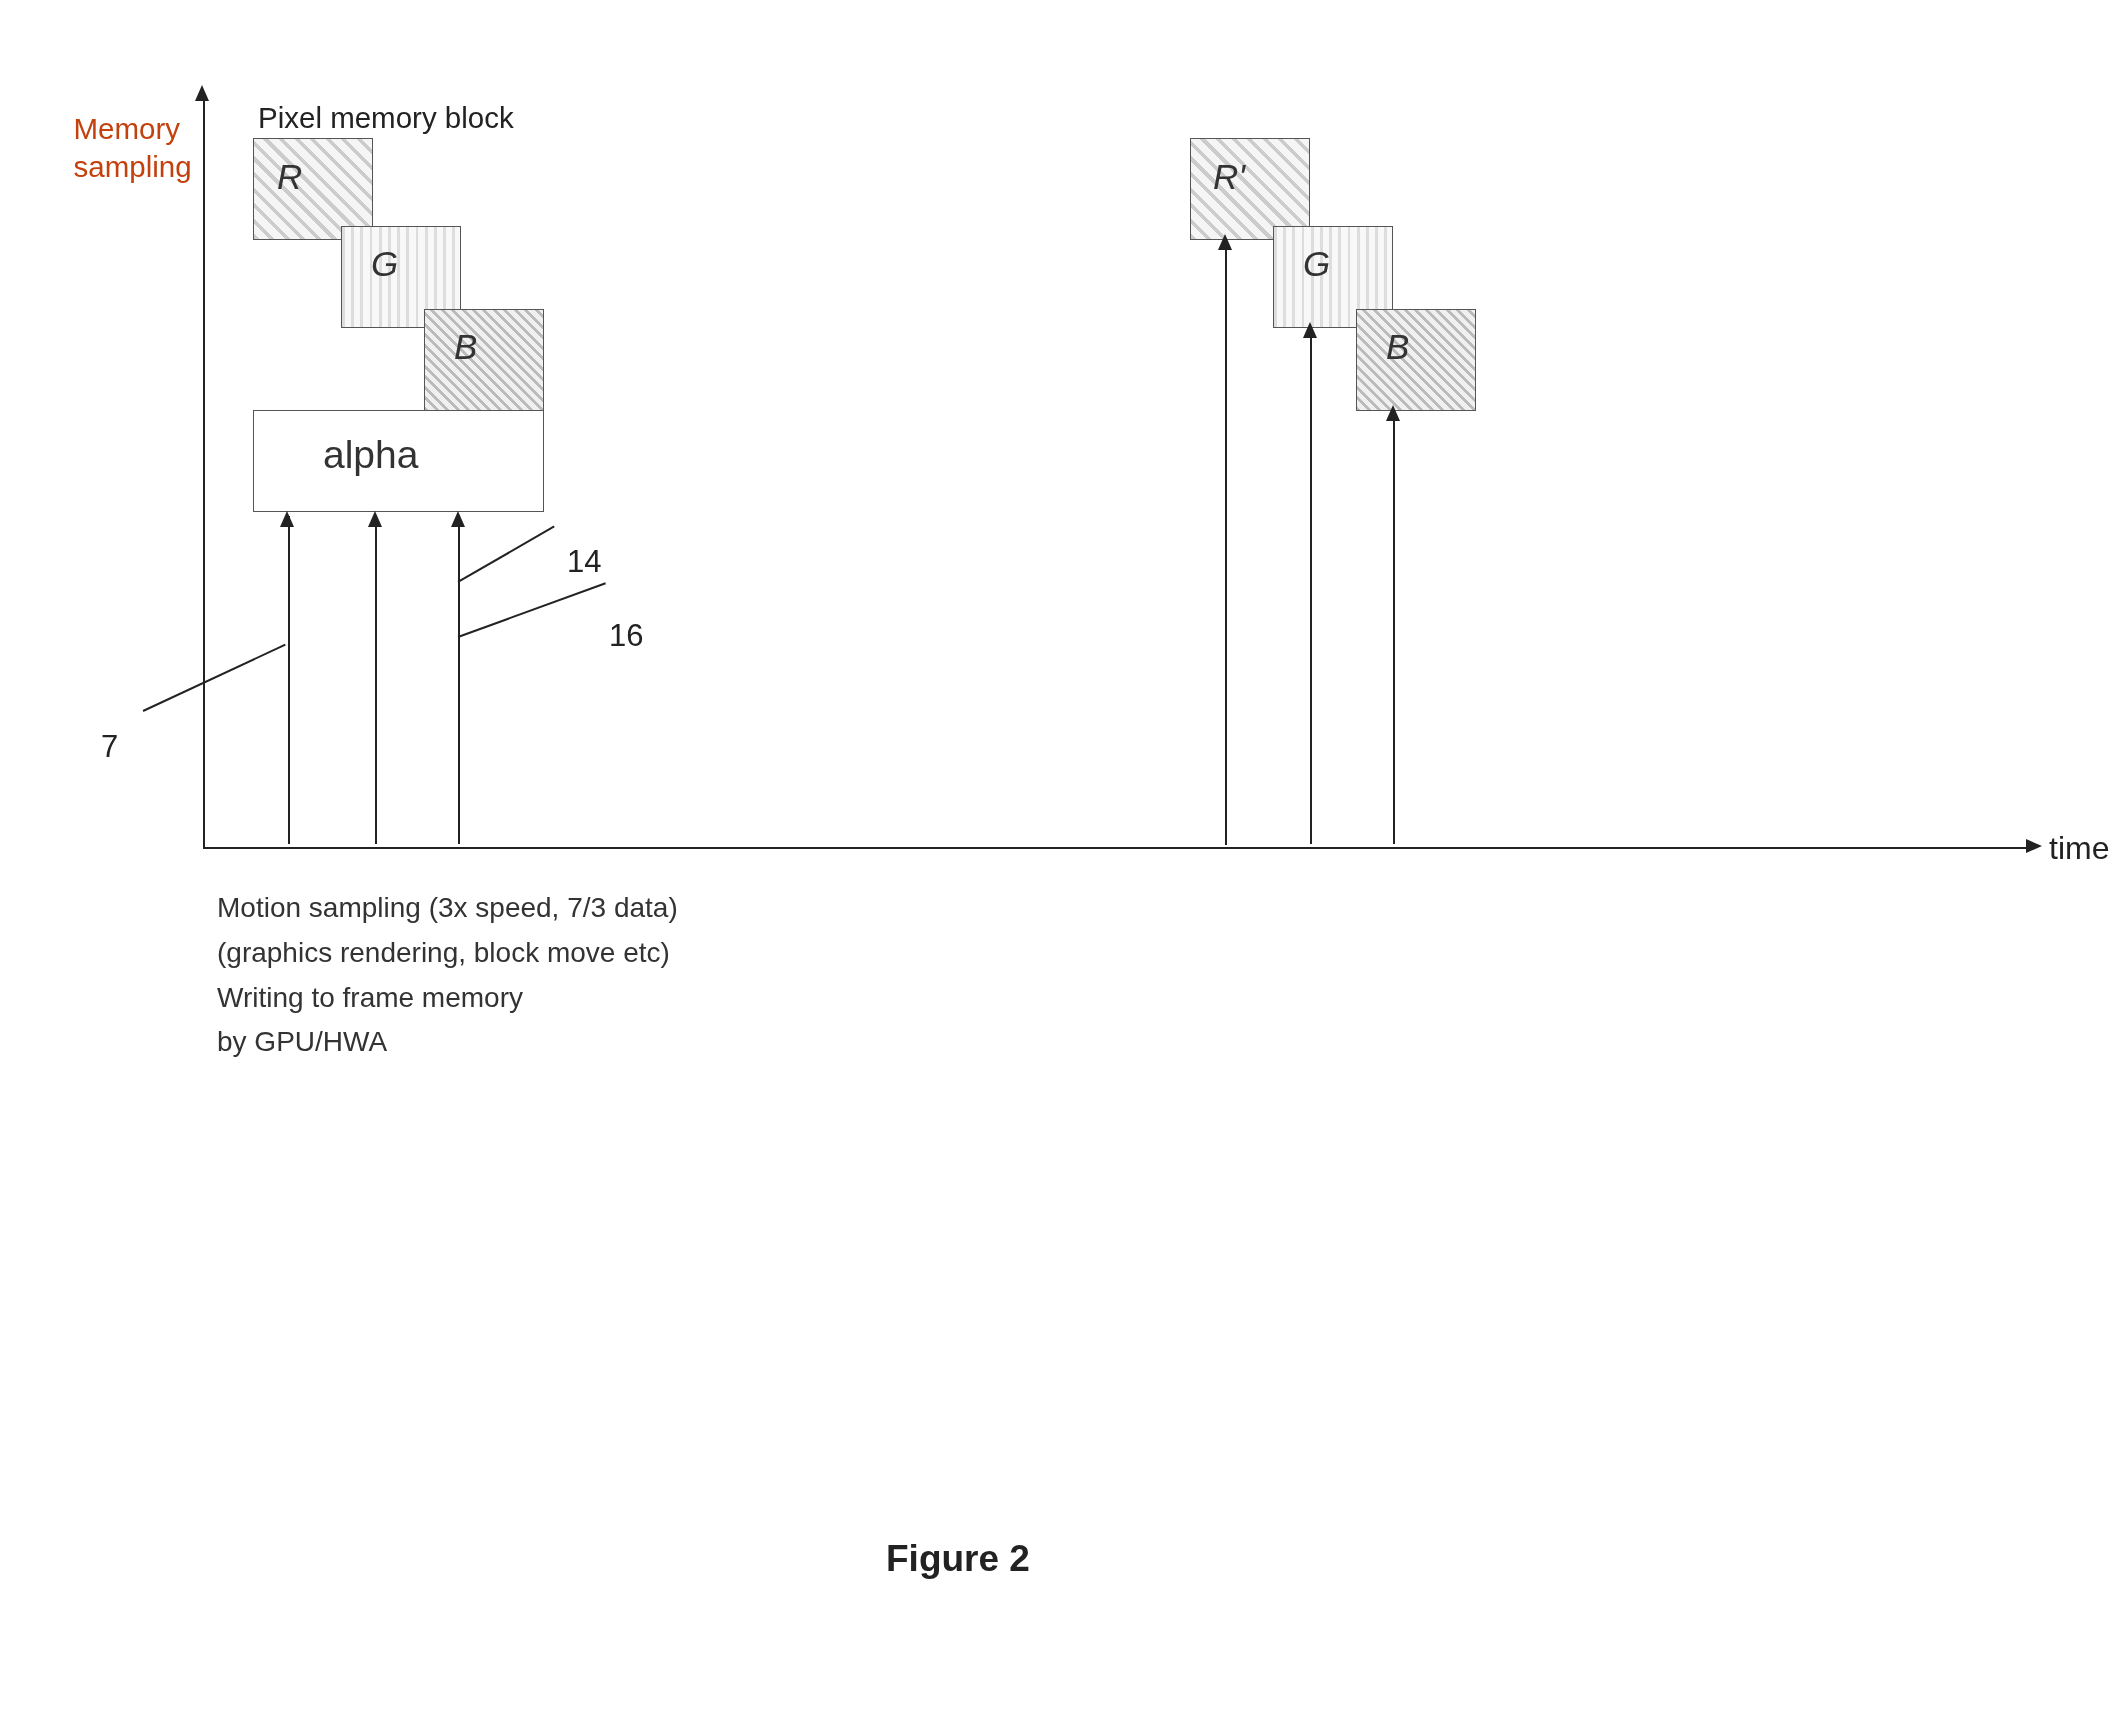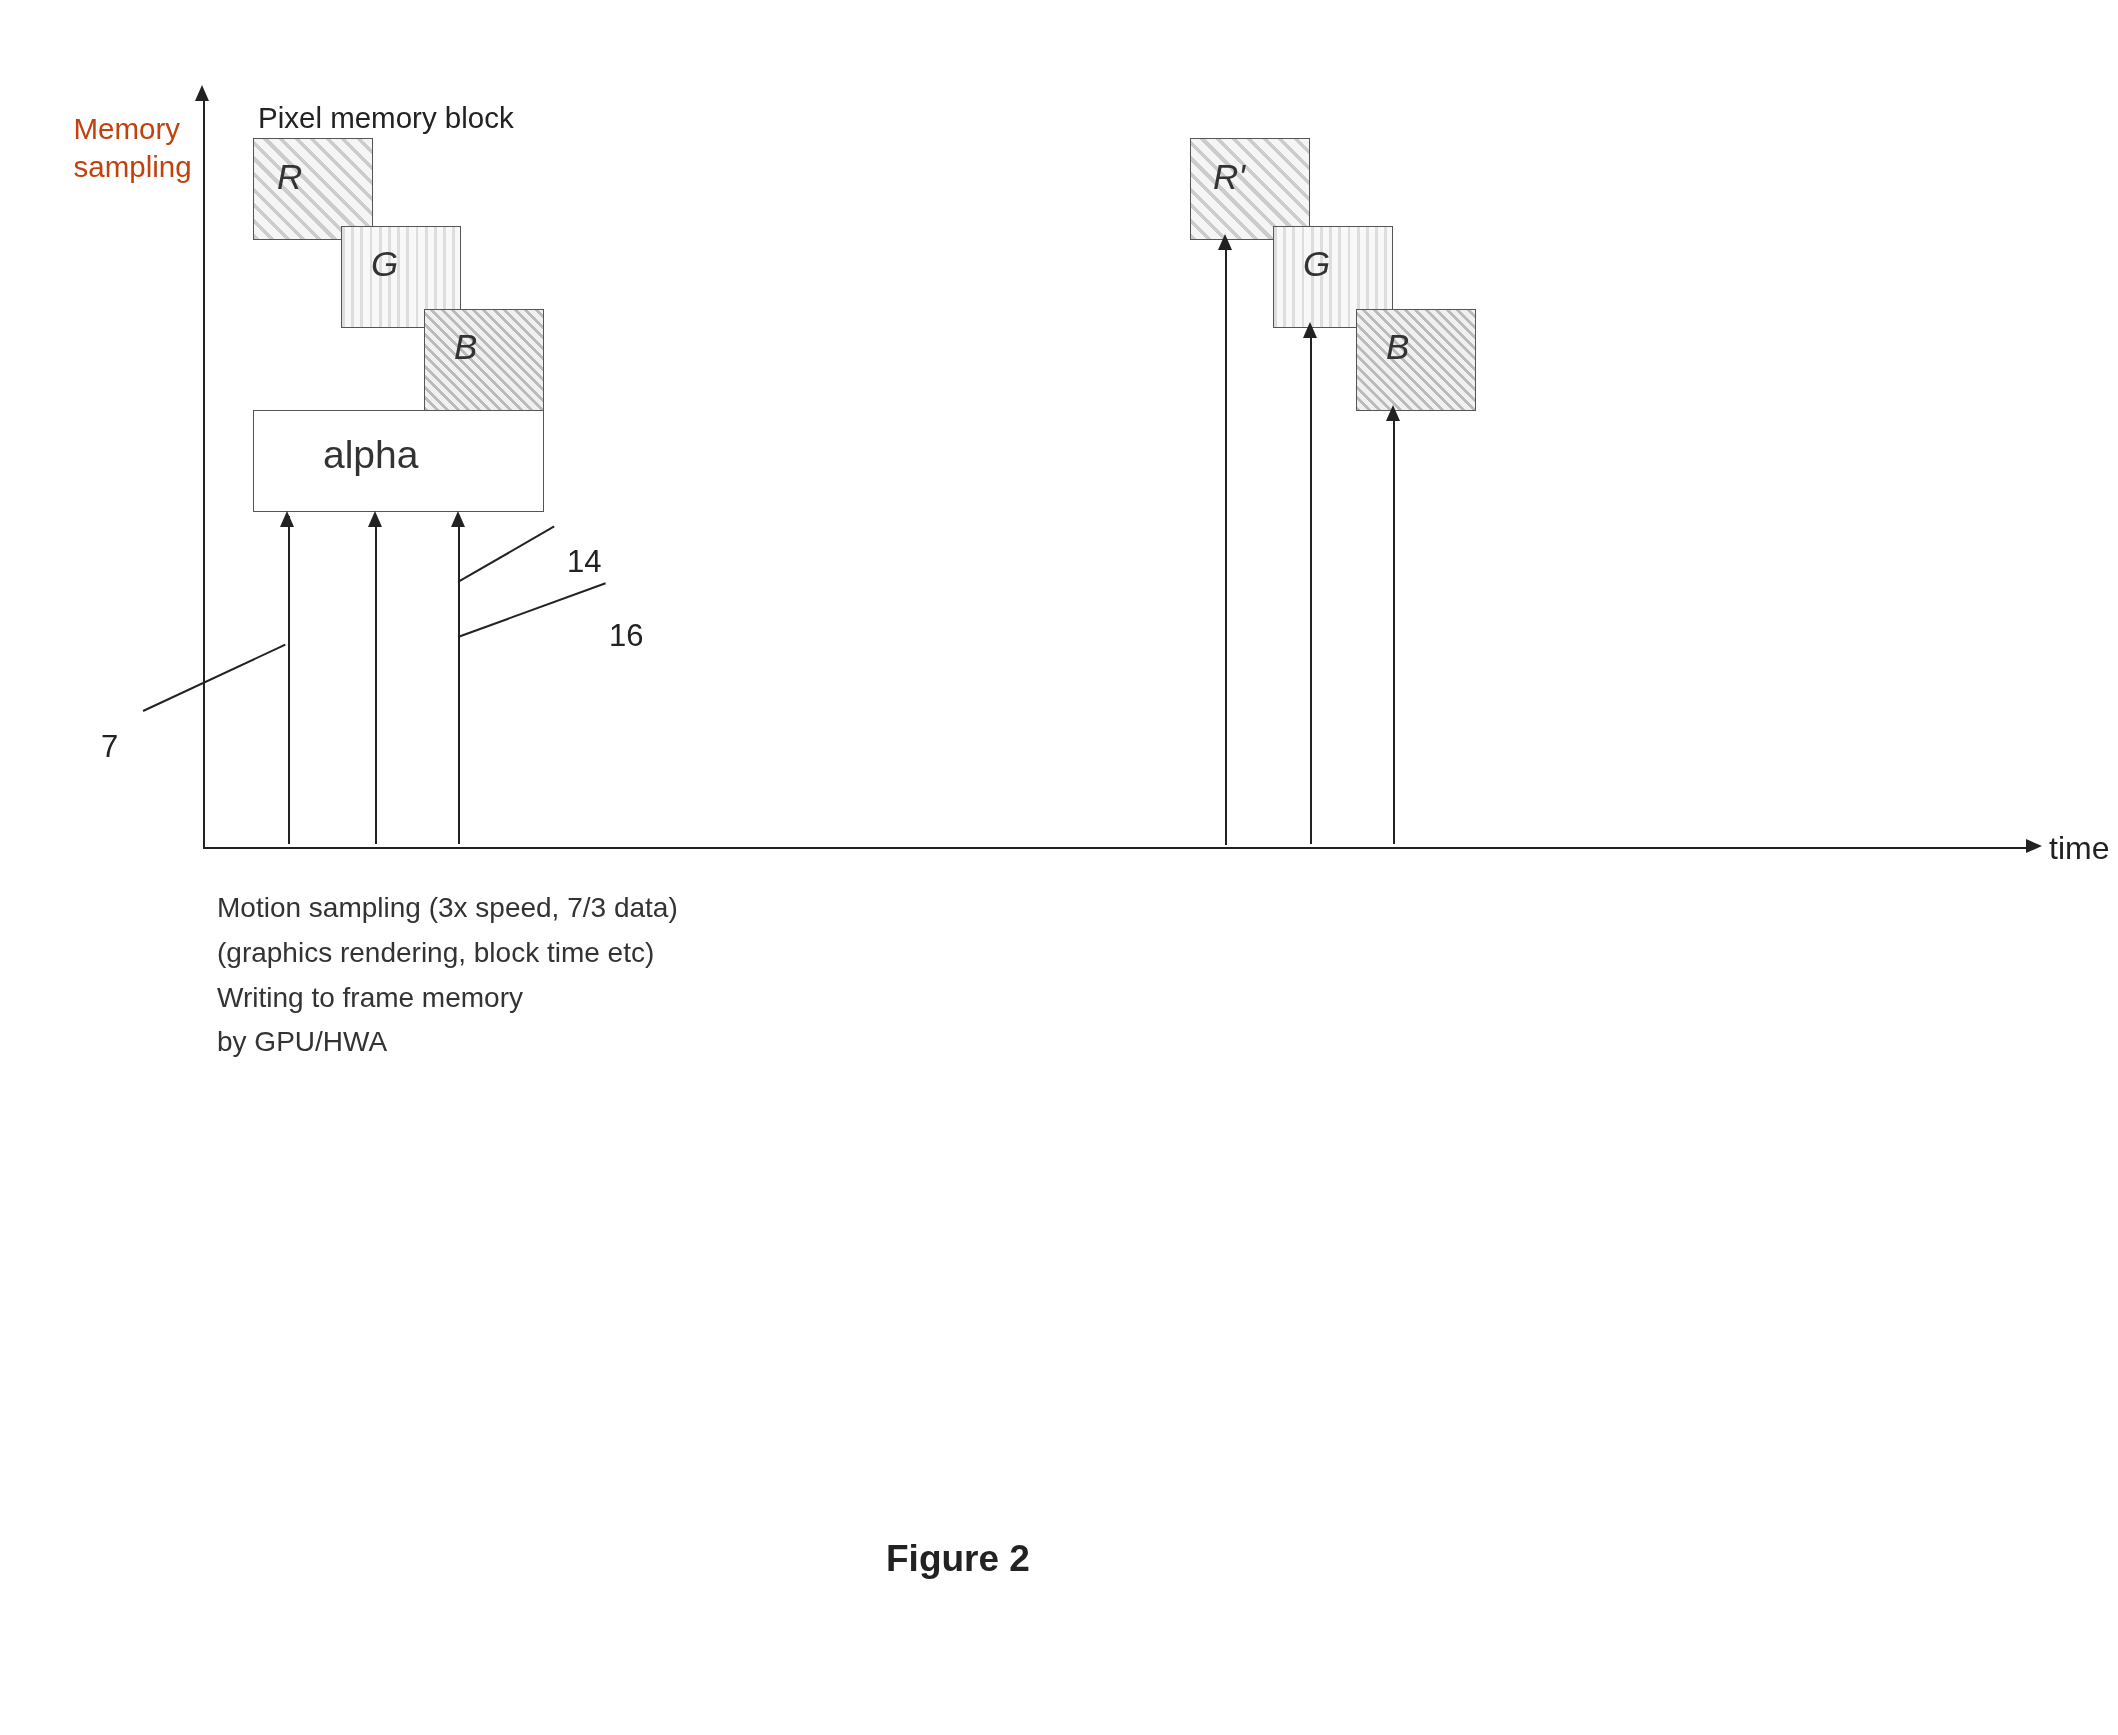--- a/index.html
+++ b/index.html
@@ -475,21 +475,21 @@
   <div class="label-12">7</div>
 
   <div class="diag-line-14"></div>
   <div class="label-14">14</div>
 
   <div class="diag-line-16"></div>
   <div class="label-16">16</div>
 
   <div class="bottom-text-left">
     <span>Motion sampling (3x speed, 7/3 data)</span><br>
-    <span>(graphics rendering, block time etc)</span><br>
+    <span>(graphics rendering, block move etc)</span><br>
     <span>Writing to frame memory</span><br>
     <span>by GPU/HWA</span>
   </div>
 
   <div class="block-R-right"></div>
   <div class="block-R-right-label">R'</div>
 
   <div class="block-G-right"></div>
   <div class="block-G-right-label">G</div>
 

